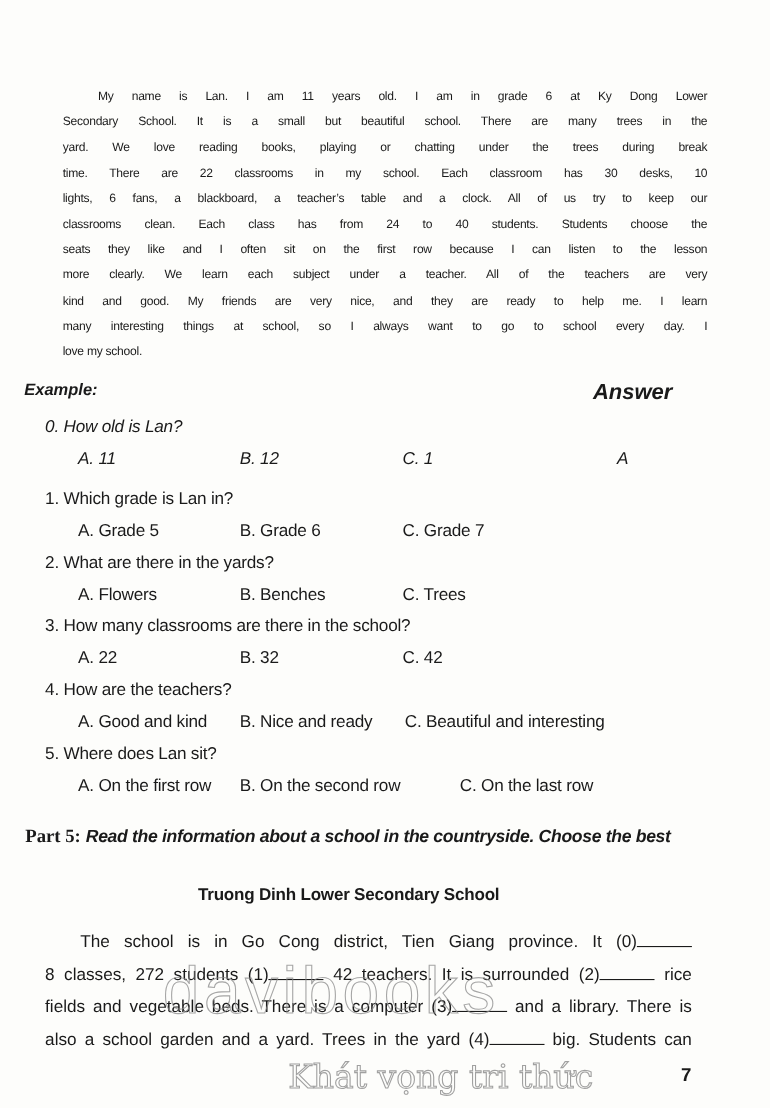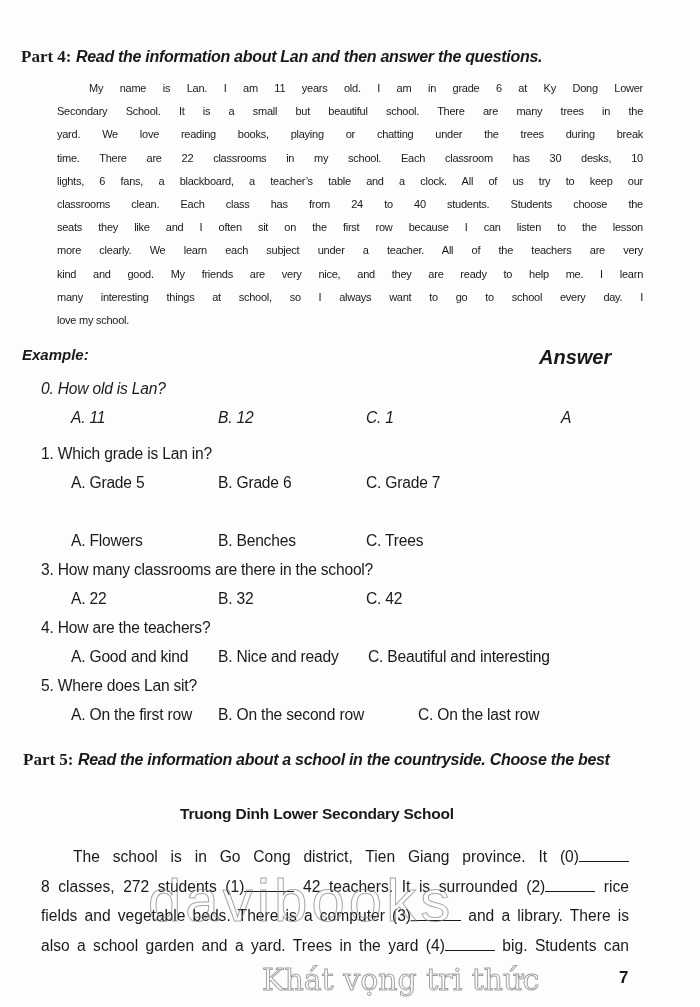--- a/index.html
+++ b/index.html
@@ -38,24 +38,20 @@
     -webkit-text-stroke: 1px #8a8a8a; white-space: nowrap; pointer-events: none;
   }
   .wm-big { left: 148px; top: 866px; font-size: 60px; letter-spacing: 4px; font-family: "Liberation Sans", sans-serif; opacity: 0.75; }
   .wm-small { left: 262px; top: 962px; font-size: 30px; font-family: "DejaVu Serif", serif; opacity: 0.8; }
 </style>
 </head>
 <body>
 
 <div class="page">
 
-  <div class="abs part-head" style="left:21px; top:47px;">
-    <span class="part-num">Part 4:</span>
-    <span class="part-instr">Read the information about Lan and then answer the questions.</span>
-  </div>
 
   <div class="para" style="top:77px;">
     <span class="line" style="padding-left:32px;">My name is Lan. I am 11 years old. I am in grade 6 at Ky Dong Lower</span>
     <span class="line">Secondary School. It is a small but beautiful school. There are many trees in the</span>
     <span class="line">yard. We love reading books, playing or chatting under the trees during break</span>
     <span class="line">time. There are 22 classrooms in my school. Each classroom has 30 desks, 10</span>
     <span class="line">lights, 6 fans, a blackboard, a teacher’s table and a clock. All of us try to keep our</span>
     <span class="line">classrooms clean. Each class has from 24 to 40 students. Students choose the</span>
     <span class="line">seats they like and I often sit on the first row because I can listen to the lesson</span>
     <span class="line">more clearly. We learn each subject under a teacher. All of the teachers are very</span>
@@ -71,20 +67,21 @@
   <div class="abs opt ital" style="left:71px; top:409px;">A. 11</div>
   <div class="abs opt ital" style="left:218px; top:409px;">B. 12</div>
   <div class="abs opt ital" style="left:366px; top:409px;">C. 1</div>
   <div class="abs opt ital" style="left:561px; top:409px;">A</div>
 
   <div class="abs q-text" style="left:41px; top:445px;">1.  Which grade is Lan in?</div>
   <div class="abs opt" style="left:71px; top:474px;">A.  Grade 5</div>
   <div class="abs opt" style="left:218px; top:474px;">B.  Grade 6</div>
   <div class="abs opt" style="left:366px; top:474px;">C.  Grade 7</div>
 
+  <div class="abs q-text" style="left:41px; top:503px;">2.  What are there in the yards?</div>
   <div class="abs opt" style="left:71px; top:532px;">A.  Flowers</div>
   <div class="abs opt" style="left:218px; top:532px;">B.  Benches</div>
   <div class="abs opt" style="left:366px; top:532px;">C.  Trees</div>
 
   <div class="abs q-text" style="left:41px; top:561px;">3.  How many classrooms are there in the school?</div>
   <div class="abs opt" style="left:71px; top:590px;">A.  22</div>
   <div class="abs opt" style="left:218px; top:590px;">B.  32</div>
   <div class="abs opt" style="left:366px; top:590px;">C.  42</div>
 
   <div class="abs q-text" style="left:41px; top:619px;">4.  How are the teachers?</div>

